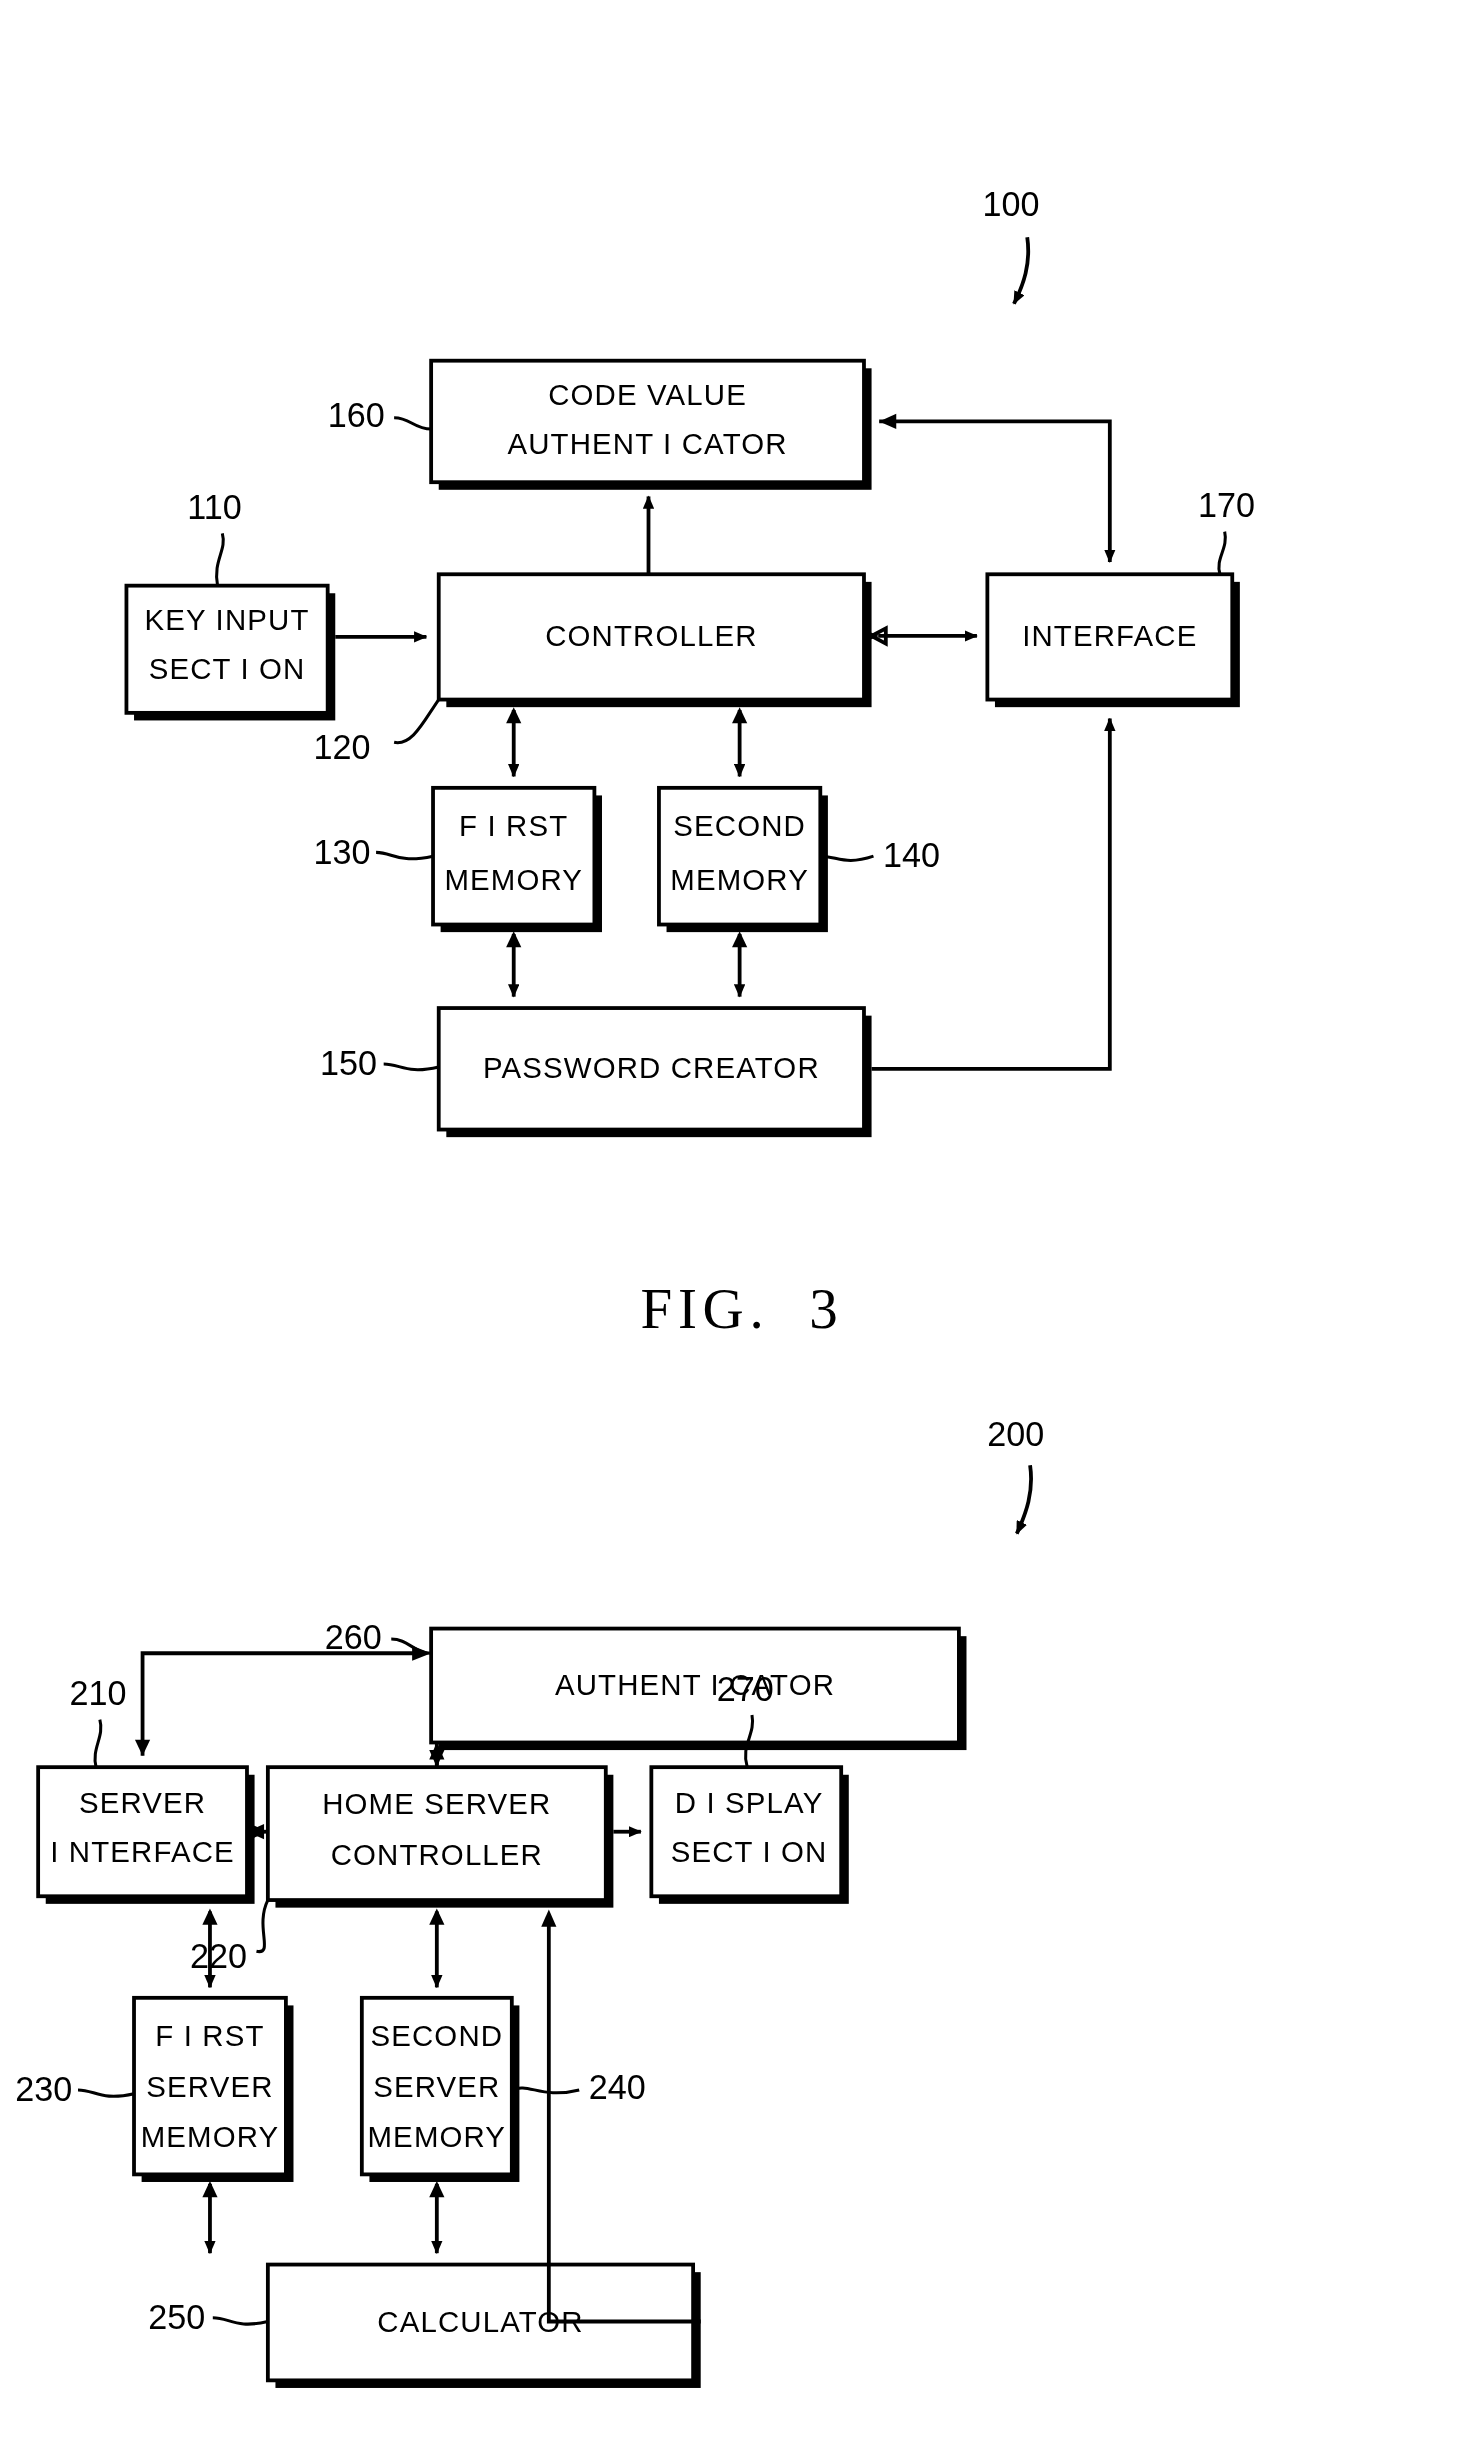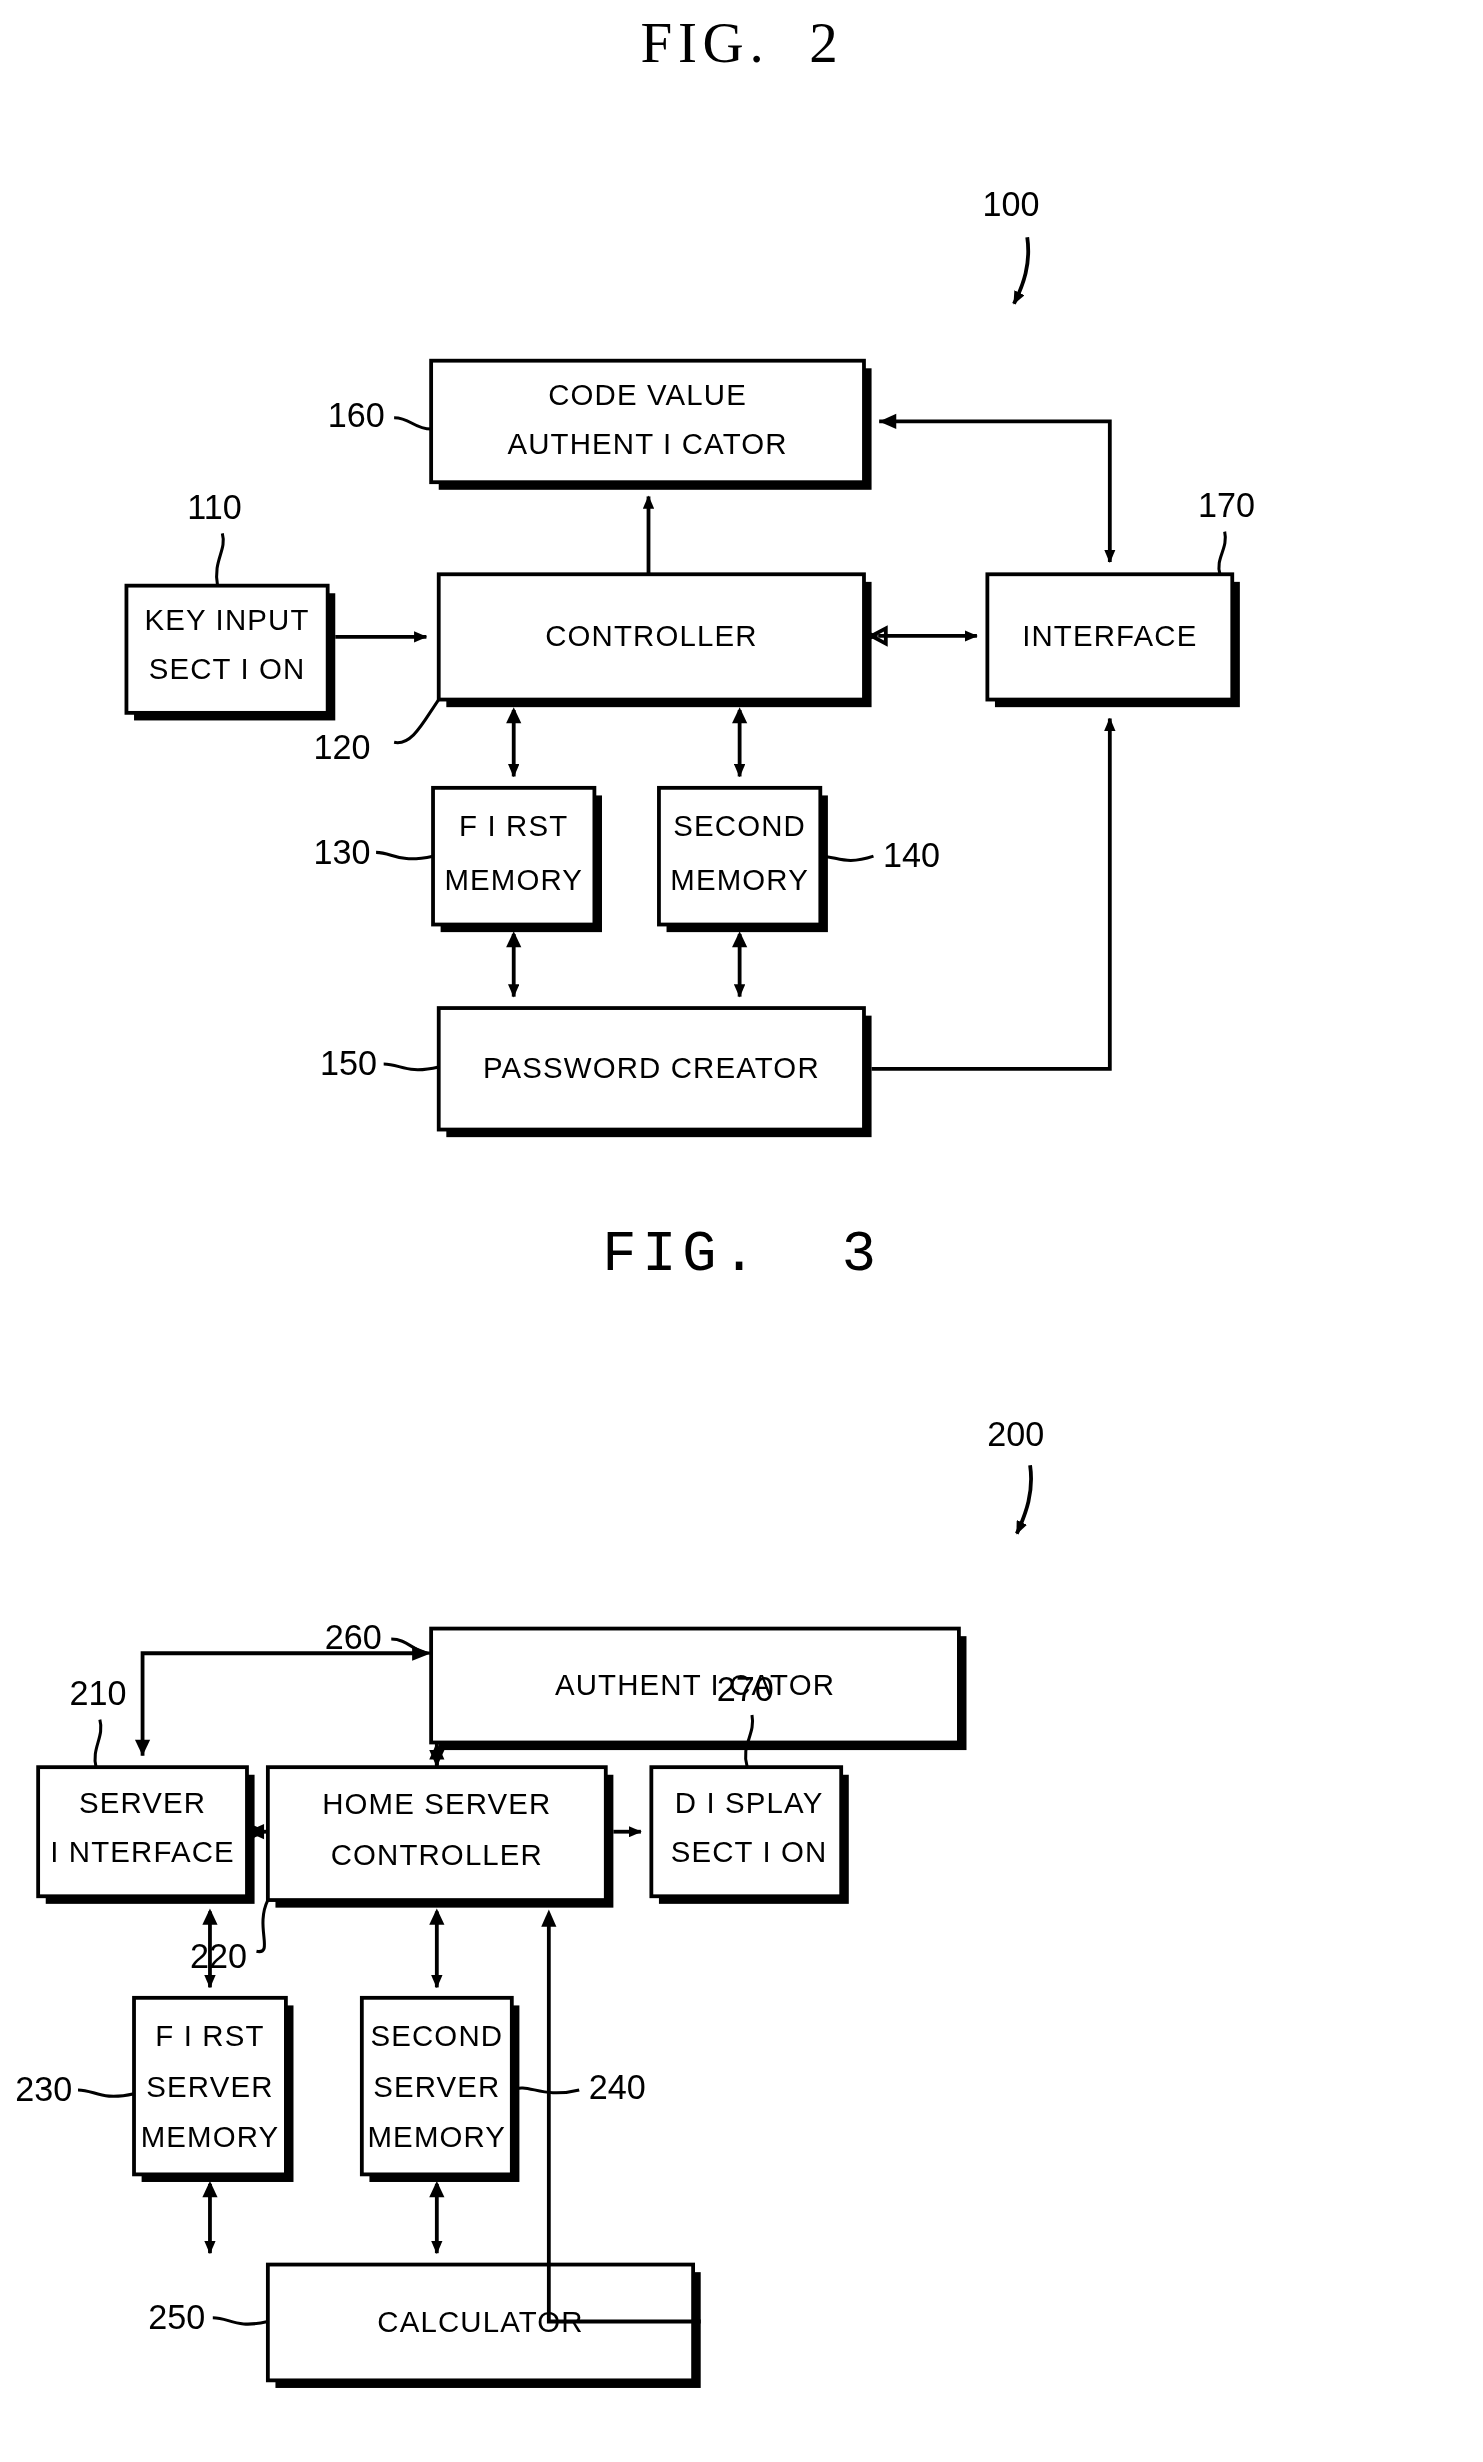--- a/index.html
+++ b/index.html
@@ -25,21 +25,21 @@
     position: absolute;
     width: 100%;
     text-align: center;
     font-family: "Liberation Serif", serif;
     font-size: 57px;
     letter-spacing: 5.7px;
     color: #000;
     white-space: pre;
   }
   #fig2-title { top: 9.5px; }
-  #fig3-title { top: 1223px; font-family: Liberation Mono, monospace; }
+  #fig3-title { top: 1276px; }
 
   svg { position: absolute; left: 0; top: 0; overflow: visible; }
   svg text {
     font-family: "Liberation Sans", sans-serif;
     fill: #000;
   }
   .box-label {
     font-size: 31px;
     letter-spacing: 1.2px;
     text-anchor: middle;
@@ -69,21 +69,20 @@
     stroke-width: 3.2;
     fill: none;
   }
   .arrowfill { fill: #000000; }
 </style>
 </head>
 <body>
 
 <div class="page">
 
-  <div class="fig-title" id="fig2-title">FIG.  2</div>
 
   <svg id="fig2-svg" width="1484" height="1196" style="top:0;" viewBox="0 0 1563 1260">
     <defs>
       <marker id="ah" markerWidth="14" markerHeight="12" refX="13" refY="6" orient="auto" markerUnits="userSpaceOnUse">
         <path d="M0,0 L14,6 L0,12 z" class="arrowfill"></path>
       </marker>
       <marker id="ah2" markerWidth="14" markerHeight="12" refX="13" refY="6" orient="auto" markerUnits="userSpaceOnUse">
         <path d="M0,0 L14,6 L0,12 z" class="arrowfill"></path>
       </marker>
       <marker id="ahs" markerWidth="13" markerHeight="11" refX="12" refY="5.5" orient="auto" markerUnits="userSpaceOnUse">

